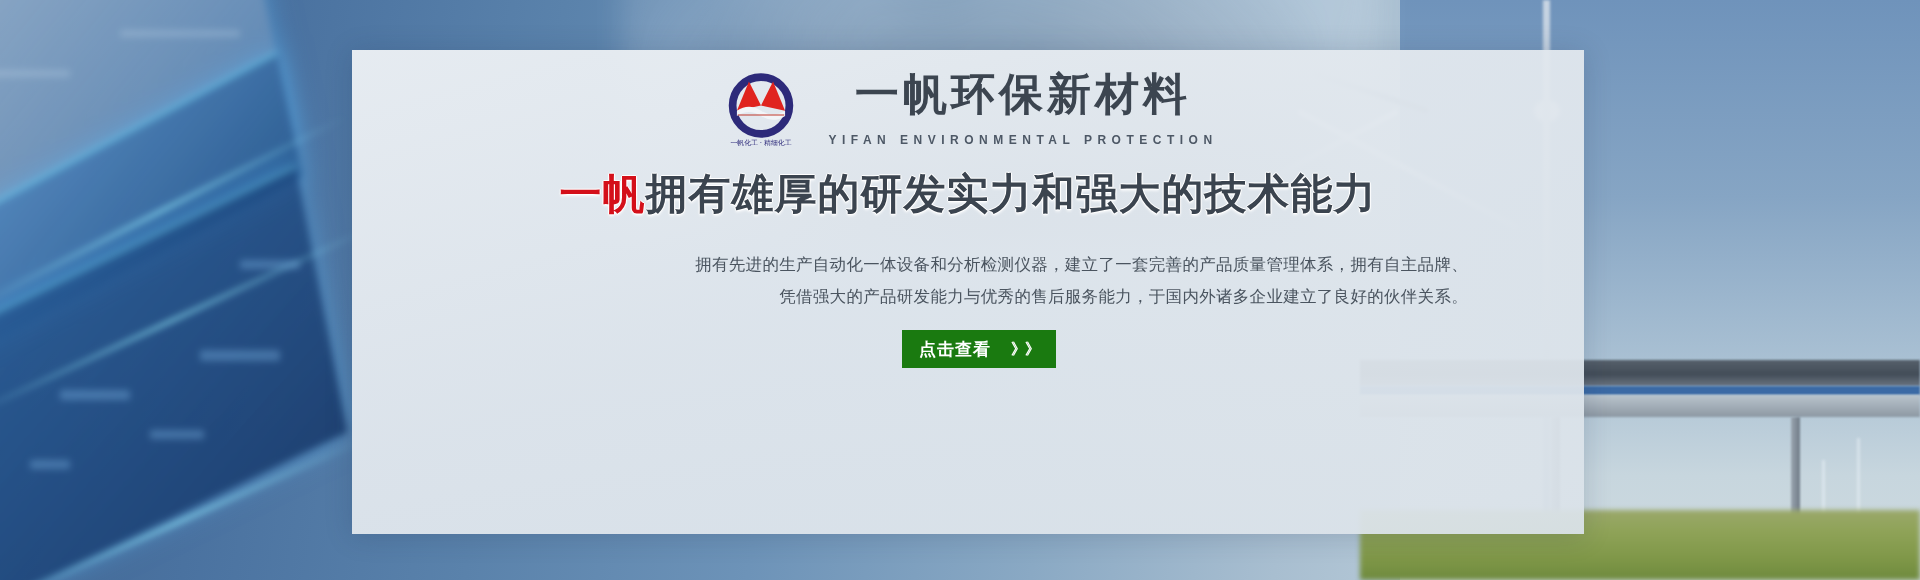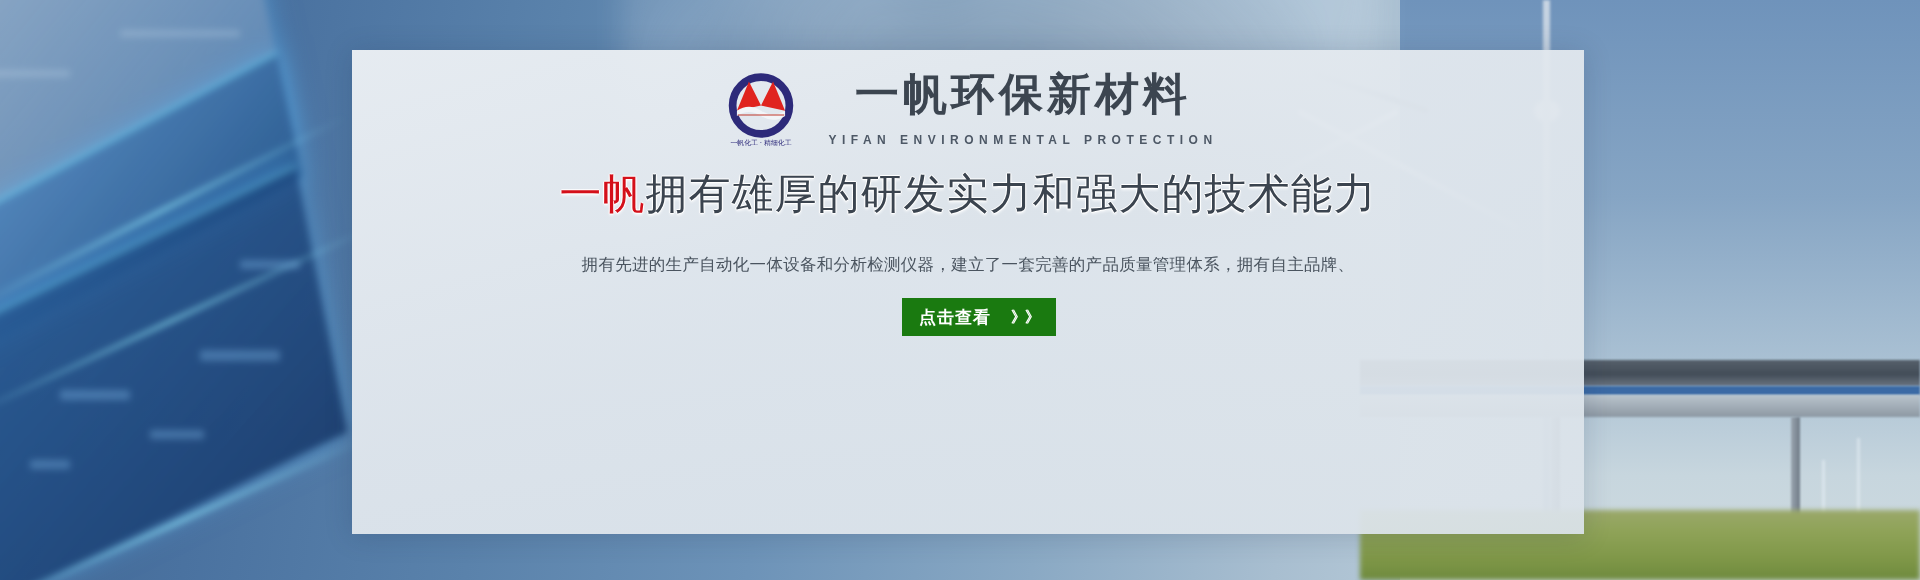--- a/index.html
+++ b/index.html
@@ -152,21 +152,21 @@
     font-size:44px;font-weight:bold;color:#3c4550;letter-spacing:4px;
     line-height:1.05;font-family:"Liberation Sans","DejaVu Sans",sans-serif;
   }
   .brand-en{
     margin-top:16px;font-size:12px;font-weight:bold;color:#4d5866;
     letter-spacing:5.5px;
   }
 
   
   .headline{
-    margin-top:14px;font-size:42px;font-weight:normal;color:#3b444f;
+    margin-top:14px;font-size:42px;font-weight:bold;color:#3b444f;
     letter-spacing:1px;white-space:nowrap;
     text-shadow:0 1px 0 #fff,0 -1px 0 #fff,1px 0 0 #fff,-1px 0 0 #fff,0 2px 3px rgba(255,255,255,.9);
   }
   .headline .hl{color:#d4101a;}
 
   
   .ribbon-wrap{margin-top:18px;}
   .ribbon{
     position:relative;width:660px;height:44px;
     background:#1a7a10;
@@ -178,21 +178,21 @@
     background:#e2e7ec;
     clip-path:polygon(100% 0,100% 100%,0 50%);
   }
   .ribbon-text{
     font-size:21px;font-weight:bold;color:#fff;letter-spacing:7px;
     padding-left:26px;white-space:nowrap;
   }
 
   
   .desc{
-    margin-top:26px;width:1000px;text-align:center;
+    margin-top:26px;width:1000px;text-align:right;
     font-size:16.5px;line-height:32px;color:#4a545f;letter-spacing:.3px;
   }
   .desc p{margin:0;white-space:nowrap;}
 
   
   .cta{
     margin-top:18px;width:154px;height:38px;background:#1a7a10;border:0;
     color:#fff;font-size:17px;font-weight:bold;letter-spacing:1px;
     display:flex;align-items:center;justify-content:center;gap:20px;
     cursor:pointer;font-family:"Liberation Sans","DejaVu Sans",sans-serif;margin-left:22px;
@@ -257,20 +257,21 @@
           <div class="brand-cn">一帆环保新材料</div>
           <div class="brand-en">YIFAN   ENVIRONMENTAL   PROTECTION</div>
         </div>
       </div>
 
       <div class="headline"><span class="hl">一帆</span><span>拥有雄厚的研发实力和强大的技术能力</span></div>
 
 
       <div class="desc">
         <p>拥有先进的生产自动化一体设备和分析检测仪器，建立了一套完善的产品质量管理体系，拥有自主品牌、</p>
+        <p>凭借强大的产品研发能力与优秀的售后服务能力，于国内外诸多企业建立了良好的伙伴关系。</p>
       </div>
 
       <button class="cta">
         <span>点击查看</span>
         <span class="chev">》》</span>
       </button>
 
     </div>
   </div>
 </div>

